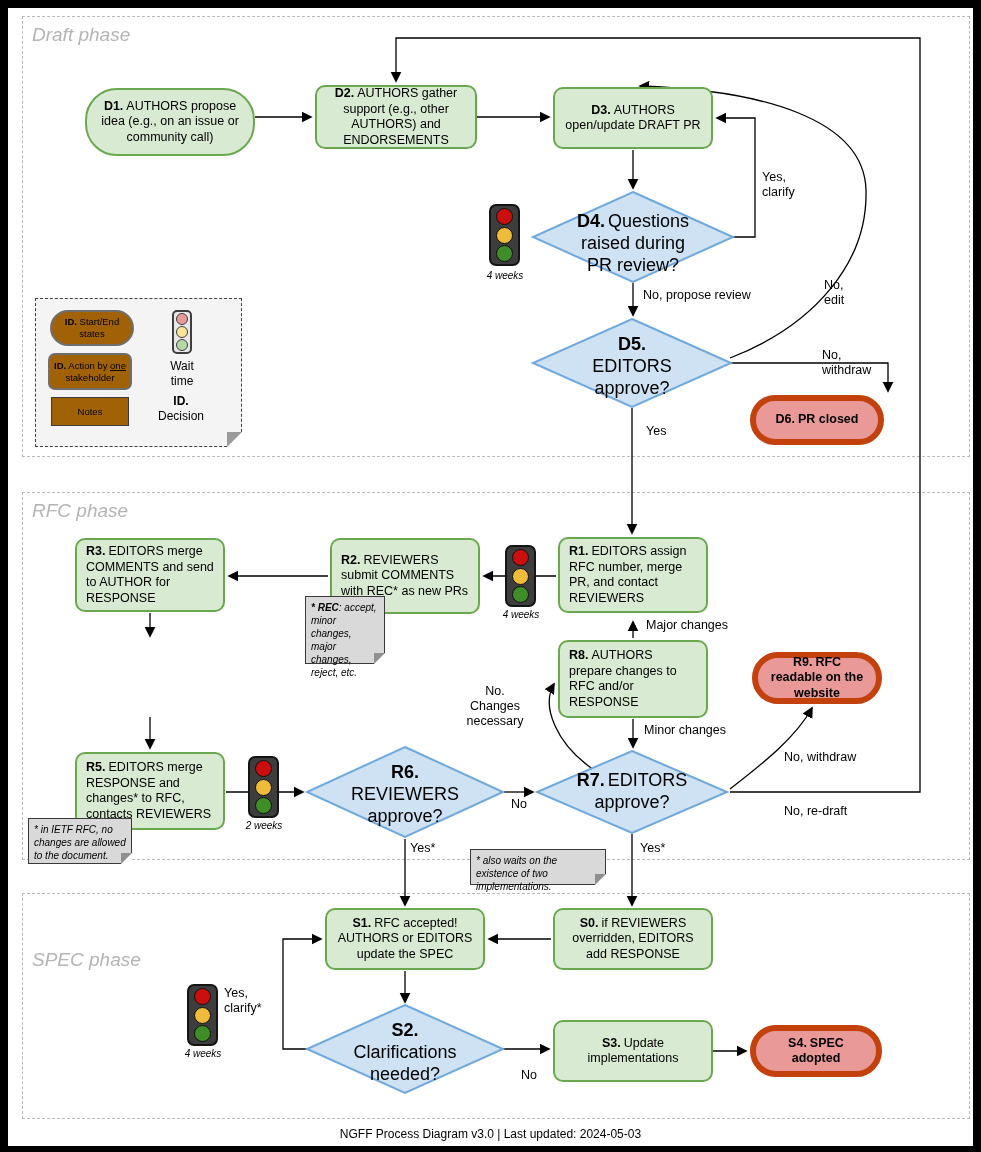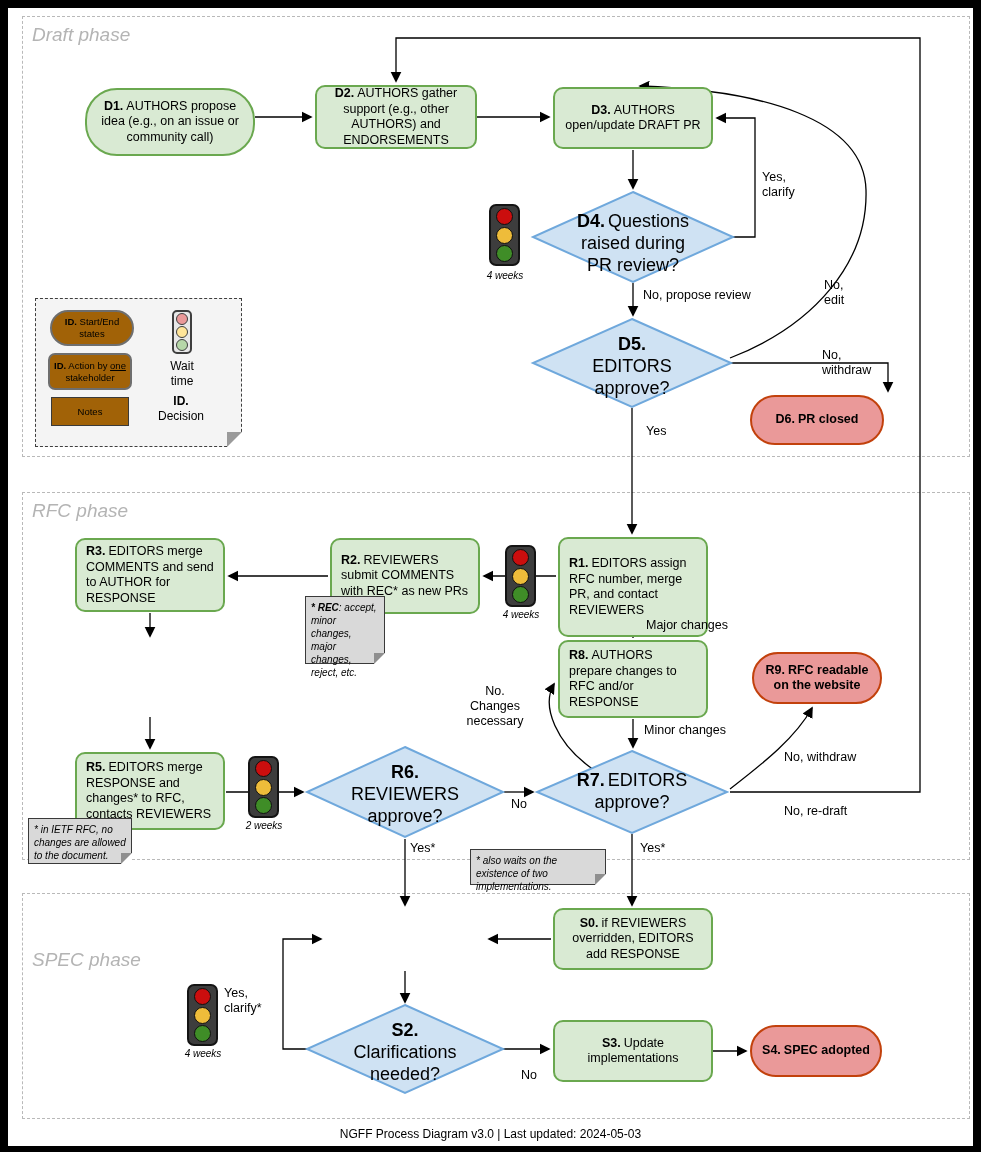--- a/index.html
+++ b/index.html
@@ -7,21 +7,21 @@
           font-family:"Liberation Sans","DejaVu Sans",sans-serif;color:#000;}
   #page{position:absolute;left:8px;top:8px;width:965px;height:1138px;background:#fff;}
   .phasebox{position:absolute;border:1.5px dashed #b9b9b9;background:transparent;}
   .phaselabel{position:absolute;font-size:19px;font-style:italic;color:#b4b4b4;z-index:3;}
   svg.layer{position:absolute;left:0;top:0;z-index:2;}
   .node{position:absolute;z-index:3;box-sizing:border-box;font-size:12.5px;line-height:1.24;
         display:flex;align-items:center;justify-content:center;padding:6px 9px;}
   .green{background:#d9ead3;border:2px solid #6aa84f;}
   .box{border-radius:10px;}
   .stad{border-radius:32px;}
-  .endn{background:#ea9999;border:2px solid #c2410c;border-radius:28px;font-weight:bold;text-align:center;}
+  .endn{background:#ea9999;border:6px solid #c2410c;border-radius:28px;font-weight:bold;text-align:center;}
   .ctr{text-align:center;}
   .lft{text-align:left;justify-content:flex-start;}
   .nid{font-weight:bold;margin-right:3px;}
   .dlabel{position:absolute;z-index:3;text-align:center;font-size:18px;line-height:1.22;}
   .id-block .nid{display:block;margin:0;}
   .elabel{position:absolute;z-index:3;font-size:12.5px;line-height:1.2;}
   .note{position:absolute;z-index:3;background:#d9d9d9;border:1px solid #3a3a3a;
         font-size:10px;font-style:italic;line-height:1.3;padding:4px 5px;box-sizing:border-box;}
   .note::after{content:"";position:absolute;right:-1px;bottom:-1px;width:0;height:0;
         border-left:11px solid #8f8f8f;border-bottom:11px solid #fff;}
@@ -114,21 +114,21 @@
   <div class="dlabel" style="left:572px;top:211px;width:122px;">
     <b class="nid">D4.</b><span>Questions raised during PR review?</span>
   </div>
   <div class="dlabel id-block" style="left:567px;top:334px;width:130px;">
     <b class="nid">D5.</b><span>EDITORS approve?</span>
   </div>
   <div class="node endn" style="left:750px;top:395px;width:134px;height:50px;">
     <div><b class="nid">D6.</b><span>PR closed</span></div>
   </div>
 
-  <div class="node green box lft" style="left:558px;top:537px;width:150px;height:100px;">
+  <div class="node green box lft" style="left:558px;top:537px;width:150px;height:76px;">
     <div><b class="nid">R1.</b><span>EDITORS assign RFC number, merge PR, and contact REVIEWERS</span></div>
   </div>
   <div class="node green box lft" style="left:330px;top:538px;width:150px;height:76px;">
     <div><b class="nid">R2.</b><span>REVIEWERS submit COMMENTS with REC* as new PRs</span></div>
   </div>
   <div class="node green box lft" style="left:75px;top:538px;width:150px;height:74px;">
     <div><b class="nid">R3.</b><span>EDITORS merge COMMENTS and send to AUTHOR for RESPONSE</span></div>
   </div>
   <div class="node green box lft" style="left:75px;top:752px;width:150px;height:78px;">
     <div><b class="nid">R5.</b><span>EDITORS merge RESPONSE and changes* to RFC, contacts REVIEWERS</span></div>
@@ -139,20 +139,23 @@
   <div class="dlabel" style="left:550px;top:770px;width:164px;">
     <b class="nid">R7.</b><span>EDITORS approve?</span>
   </div>
   <div class="node green box lft" style="left:558px;top:640px;width:150px;height:78px;">
     <div><b class="nid">R8.</b><span>AUTHORS prepare changes to RFC and/or RESPONSE</span></div>
   </div>
   <div class="node endn" style="left:752px;top:652px;width:130px;height:52px;">
     <div><b class="nid">R9.</b><span>RFC readable on the website</span></div>
   </div>
 
+  <div class="node green box ctr" style="left:325px;top:908px;width:160px;height:62px;">
+    <div><b class="nid">S1.</b><span>RFC accepted! AUTHORS or EDITORS update the SPEC</span></div>
+  </div>
   <div class="node green box ctr" style="left:553px;top:908px;width:160px;height:62px;">
     <div><b class="nid">S0.</b><span>if REVIEWERS overridden, EDITORS add RESPONSE</span></div>
   </div>
   <div class="dlabel id-block" style="left:340px;top:1020px;width:130px;">
     <b class="nid">S2.</b><span>Clarifications needed?</span>
   </div>
   <div class="node green box ctr" style="left:553px;top:1020px;width:160px;height:62px;">
     <div><b class="nid">S3.</b><span>Update implementations</span></div>
   </div>
   <div class="node endn" style="left:750px;top:1025px;width:132px;height:52px;">

